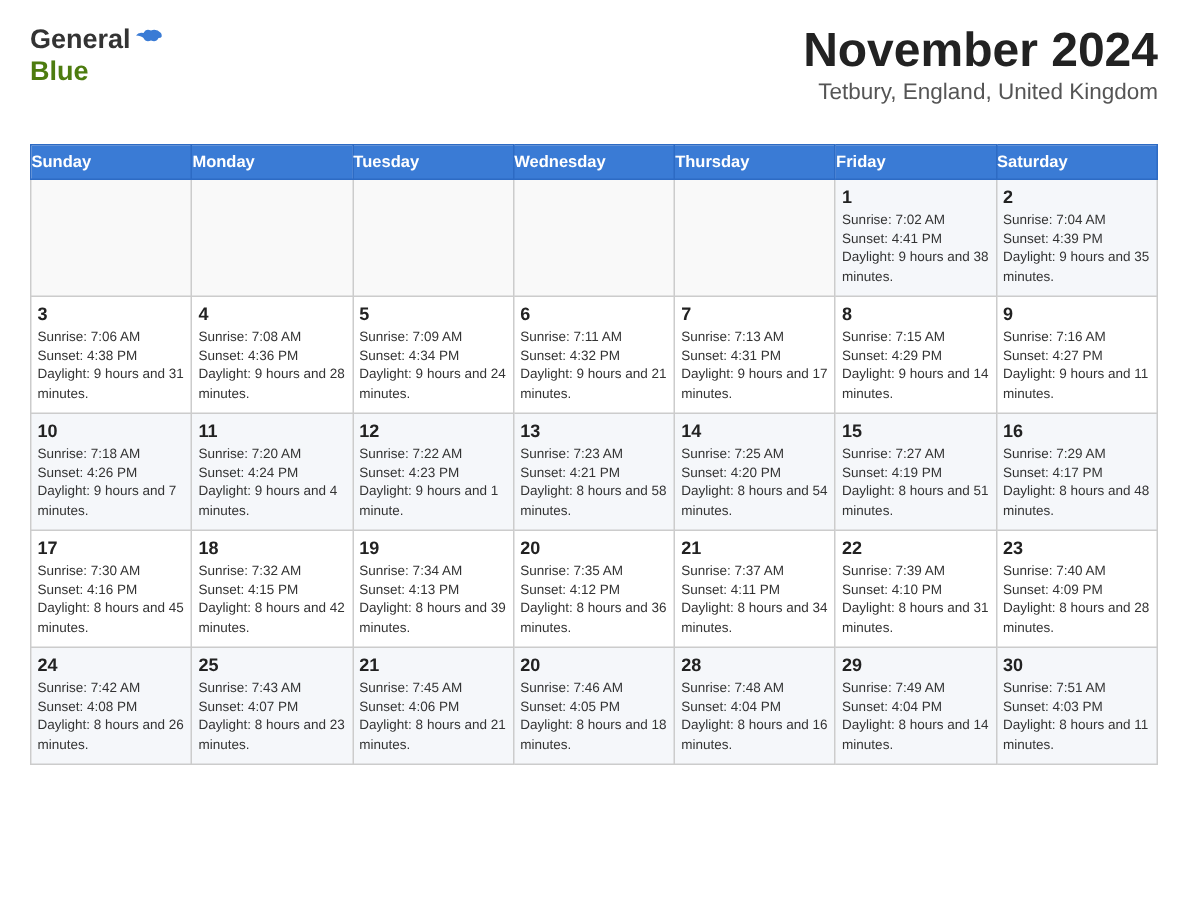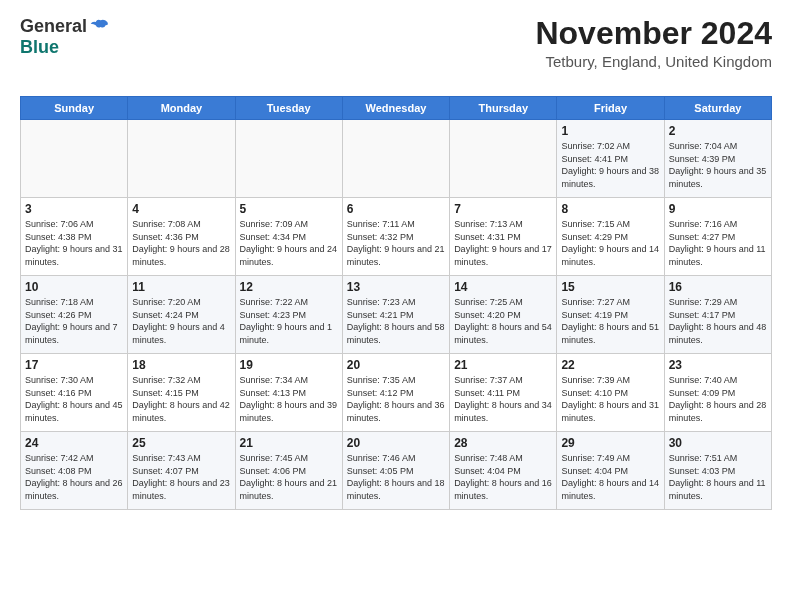--- a/index.html
+++ b/index.html
@@ -32,21 +32,21 @@
       gap: 0px;
     }
     .logo-general {
       font-size: 18px;
       font-weight: bold;
       color: #333;
     }
     .logo-blue {
       font-size: 18px;
       font-weight: bold;
-      color: #0f766e;
+      color: #4d7c0f;
     }
     .logo-bird {
       width: 20px;
       height: 20px;
       margin-left: 2px;
     }
     .title-block {
       text-align: right;
     }
     .month-title {
@@ -63,22 +63,22 @@
     table {
       width: 100%;
       border-collapse: collapse;
       table-layout: fixed;
     }
     thead tr th {
       background-color: #3a7bd5;
       color: #fff;
       font-size: 11px;
       font-weight: bold;
-      padding: 5px 12px;
-      text-align: center;
+      padding: 5px 0;
+      text-align: left;
       border: 1px solid #2d6bc4;
     }
     tbody tr td {
       border: 1px solid #ccc;
       vertical-align: top;
       padding: 4px 4px;
       font-size: 9.5px;
       color: #333;
       height: 78px;
       background: #fff;

